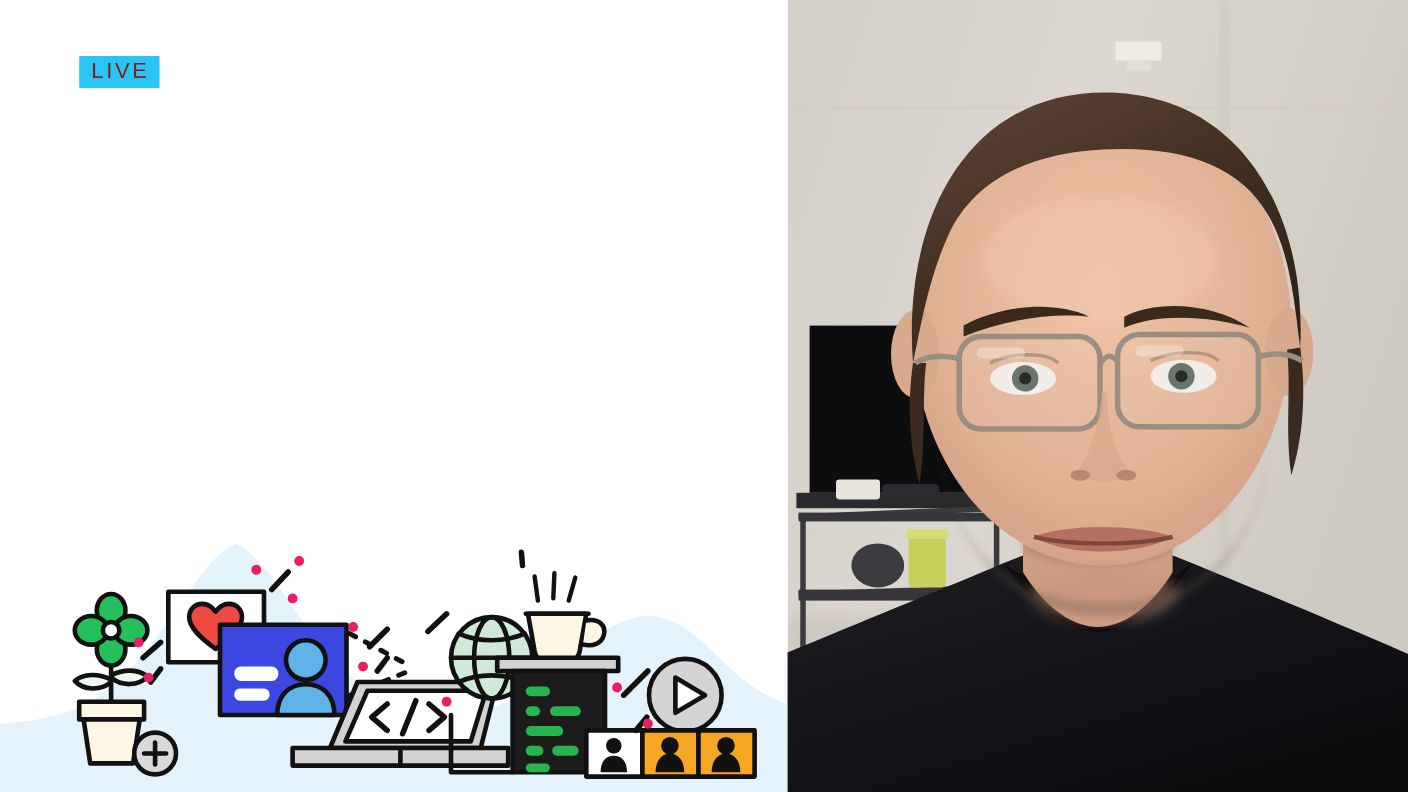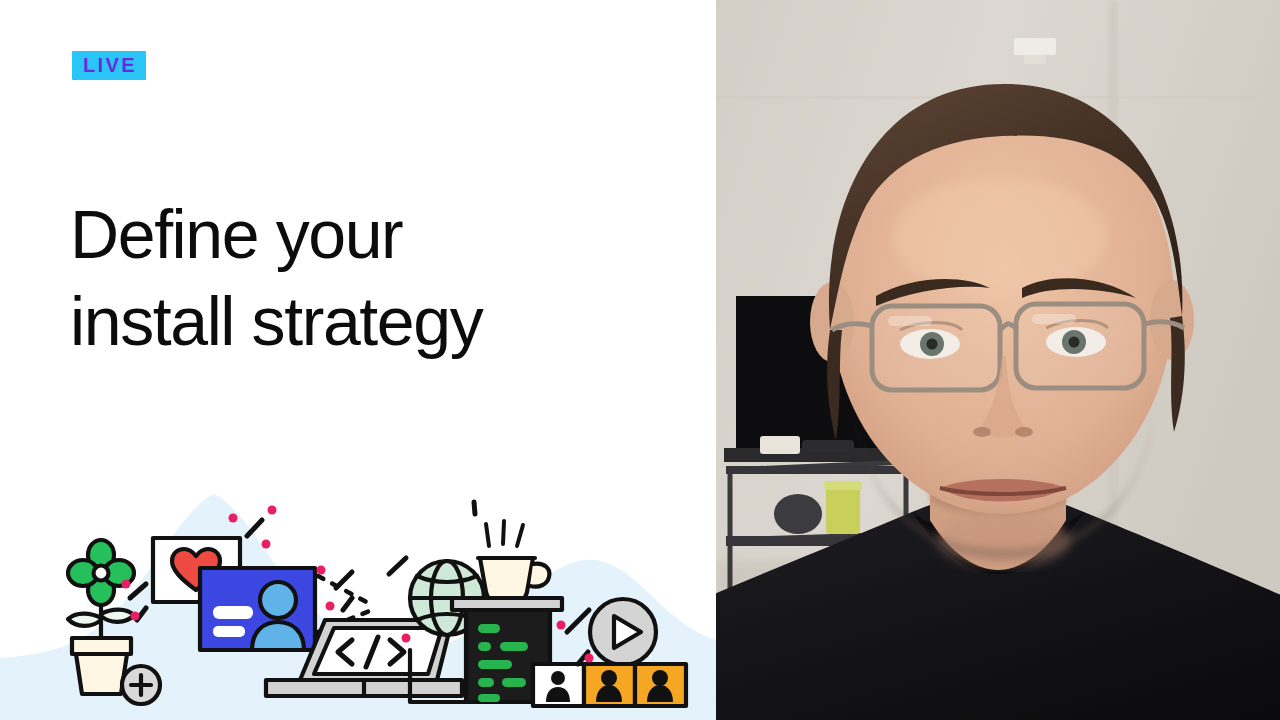--- a/index.html
+++ b/index.html
@@ -18,22 +18,22 @@
   }
 
   
   #brand { position:absolute; left:72px; top:50px; display:flex; align-items:center; gap:13px; }
   #brand-wordmark {
     font-size:33px; font-weight:400; letter-spacing:-0.9px;
     color:#5f6368; line-height:1; white-space:nowrap;
     font-family:"Liberation Sans", sans-serif;
   }
   #brand-live-badge {
-    background:#29c5f6; color:#6d28d9;
-    font-size:20px; font-weight:700; letter-spacing:2.4px;
+    background:#29c5f6; color:#7f1d1d;
+    font-size:20px; font-weight:400; letter-spacing:2.4px;
     padding:4px 9px 5px 11px; line-height:1;
     border-radius:1px; transform:translateY(1px);
   }
 
   
   #headline {
     position:absolute; left:70px; top:191px; width:600px;
     font-size:68px; font-weight:300; line-height:1.28;
     letter-spacing:-1.4px; color:#0c0c0c;
   }
@@ -56,24 +56,20 @@
       <path d="M0,178 C28,176 52,172 74,162 C104,148 130,118 156,80 C178,48 196,22 214,14
                C232,22 250,48 272,80 C300,120 330,150 362,162 C392,173 418,172 444,164
                C470,156 492,140 516,120 C540,100 562,82 586,80 C612,78 634,98 656,120
                C676,140 696,154 716,160 L716,240 L0,240 Z" fill="#e4f3fb"></path>
     </svg>
 
     <div id="brand">
       <span id="brand-live-badge">LIVE</span>
     </div>
 
-    <h1 id="headline">
-      <span class="ln">Define your</span>
-      <span class="ln">install strategy</span>
-    </h1>
 
     <svg id="illustration" viewBox="0 0 716 240" preserveAspectRatio="none">
       <g stroke="#111111" stroke-width="4.2" stroke-linecap="round" stroke-linejoin="round" fill="none">
 
         <g>
           <line x1="101" y1="110" x2="101" y2="168"></line>
 
           <ellipse cx="101" cy="75" rx="13" ry="15" fill="#25c05b"></ellipse>
           <ellipse cx="101" cy="110" rx="13" ry="15" fill="#25c05b"></ellipse>
           <ellipse cx="83" cy="93" rx="15" ry="13" fill="#25c05b"></ellipse>

